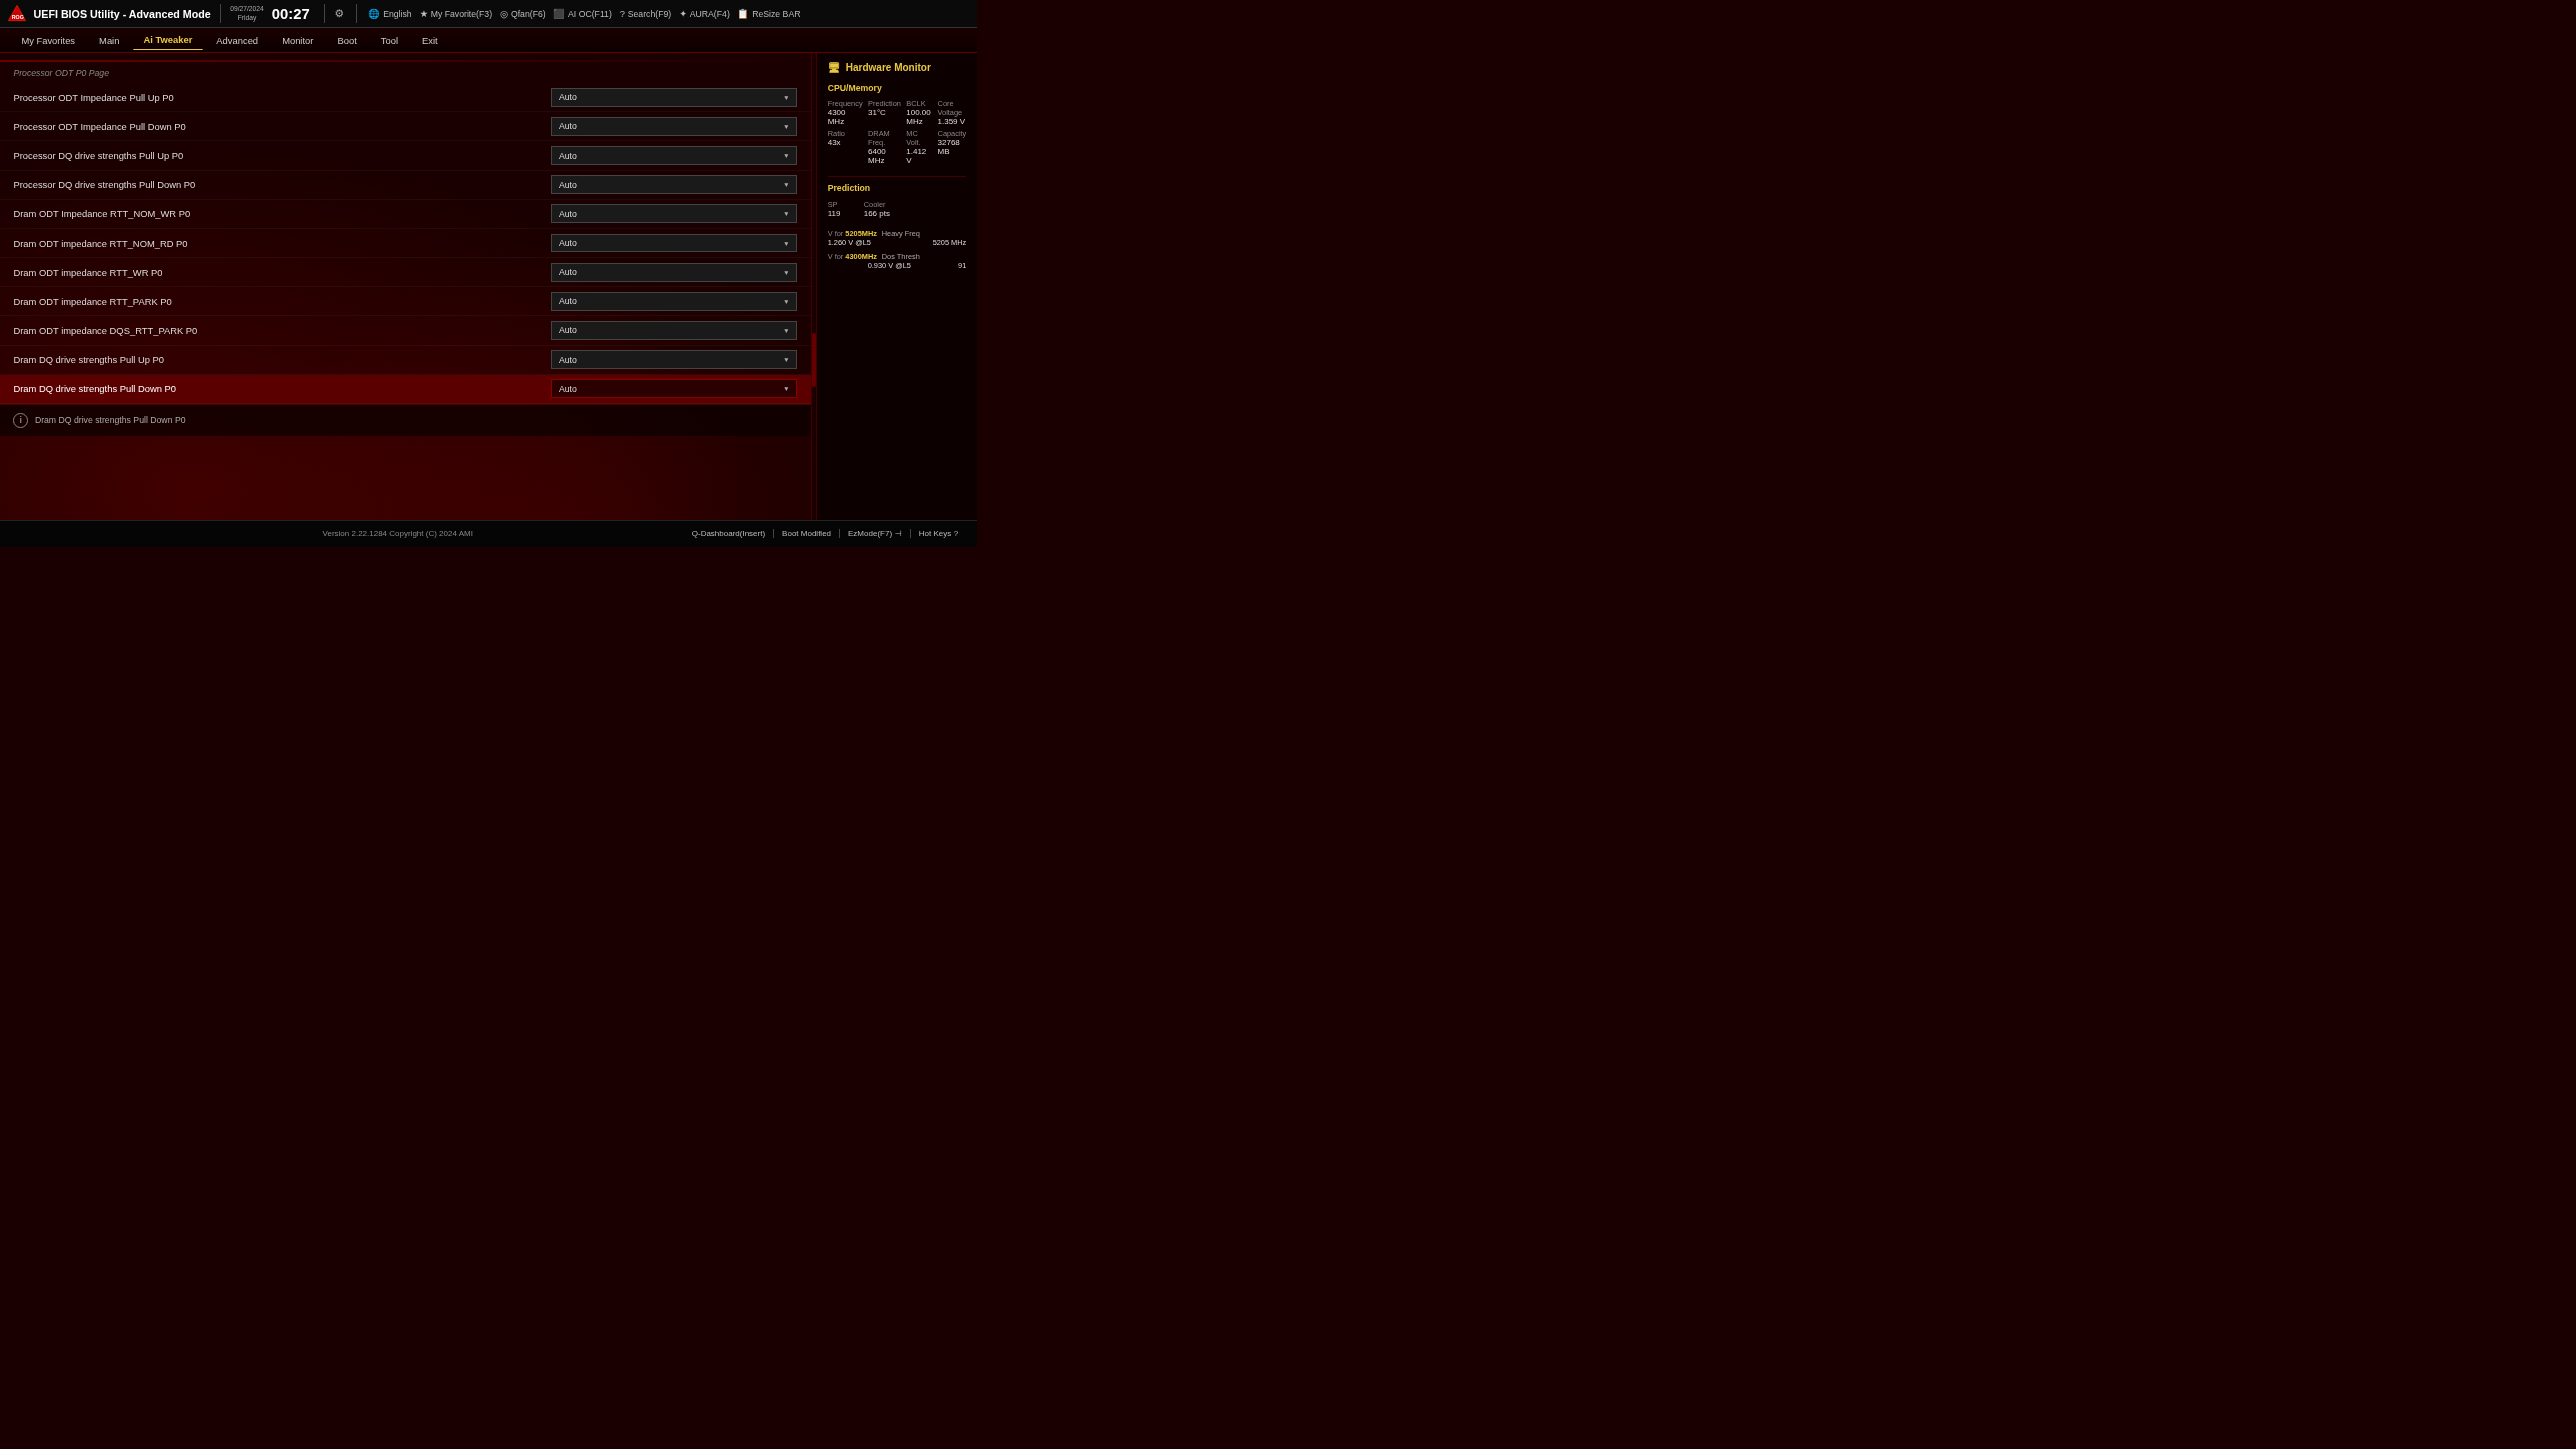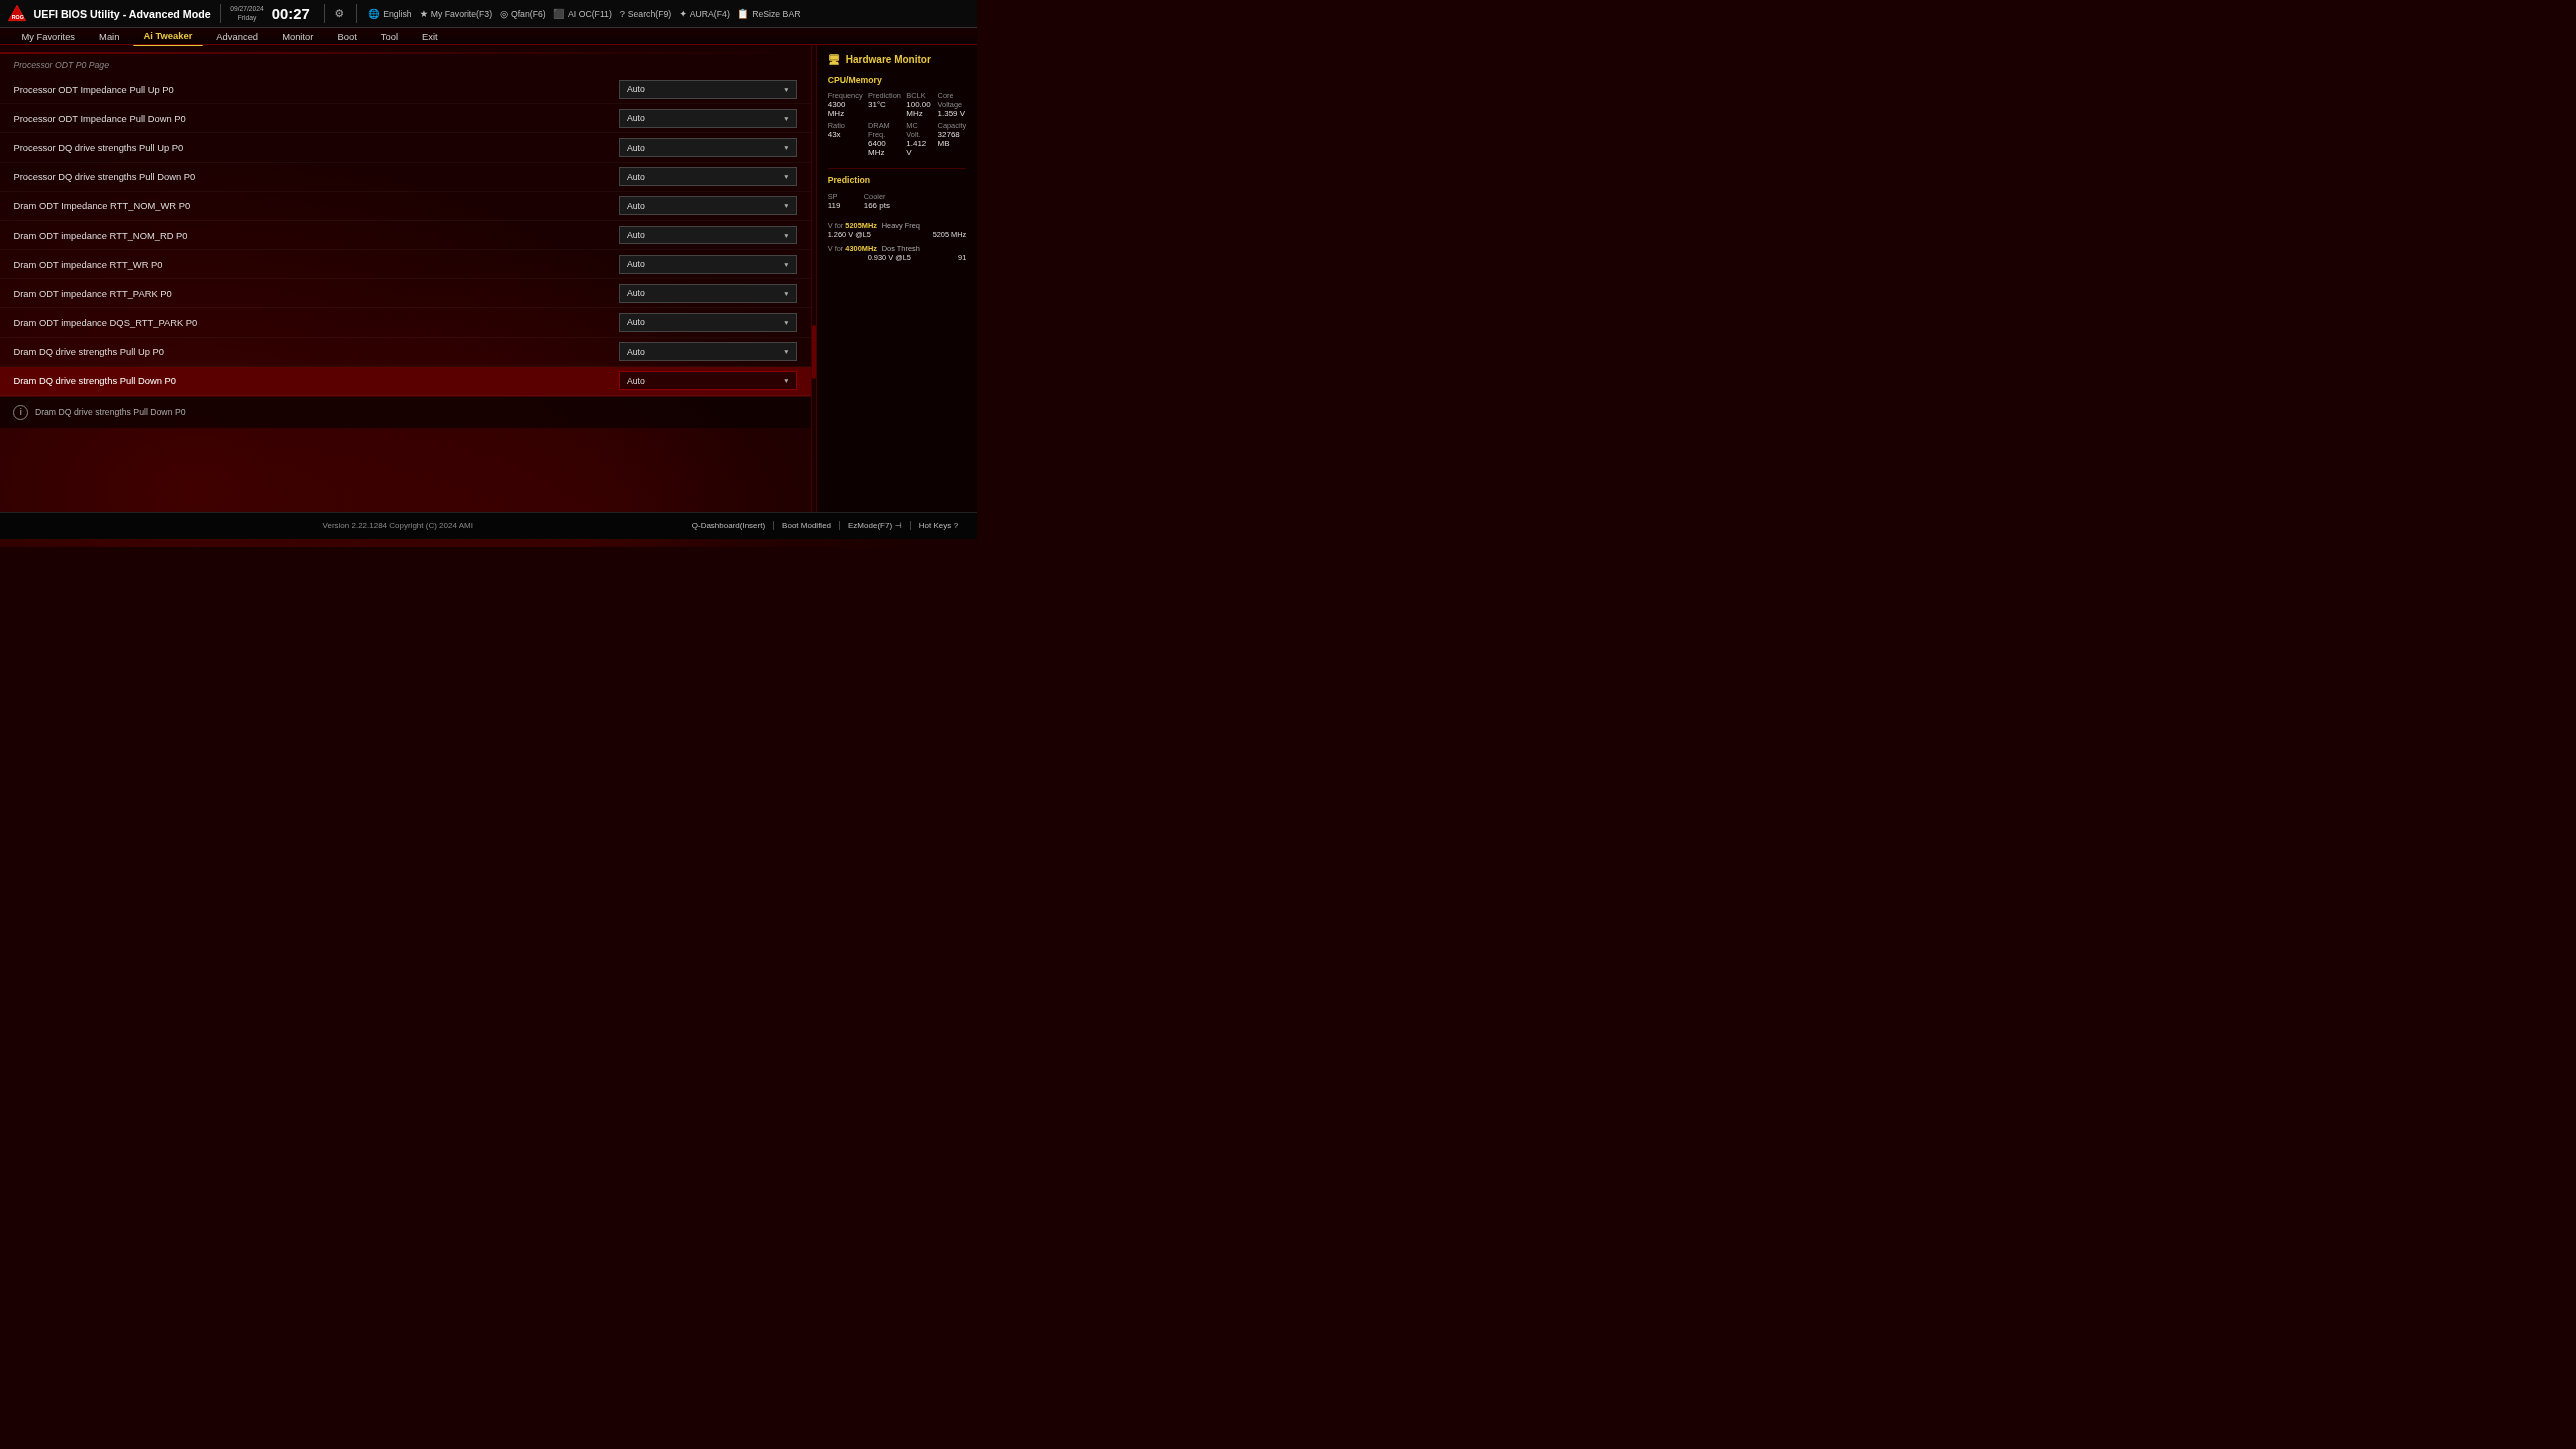--- a/index.html
+++ b/index.html
@@ -77,21 +77,21 @@
     }
 
     
     .navbar {
       position: relative;
       z-index: 10;
       background: linear-gradient(to bottom, #1a0000, #0d0000);
       border-bottom: 1.3px solid #600;
       display: flex;
       align-items: center;
-      height: 17px;
+      height: 25px;
       padding: 0 10.7px;
       gap: 2.7px;
     }
     .nav-item {
       padding: 4px 10.7px;
       color: #ccc;
       font-size: 9.4px;
       cursor: pointer;
       border-radius: 1.3px;
     }
@@ -139,21 +139,21 @@
     }
 
     .setting-label {
       flex: 1;
       color: #ddd;
       font-size: 9.4px;
     }
     .setting-row.selected .setting-label { color: #fff; }
 
     .setting-dropdown {
-      width: 178px;
+      width: 246px;
       display: flex;
       align-items: center;
       justify-content: space-between;
       background: #1a1a1a;
       border: 0.7px solid #444;
       padding: 3.4px 6.7px;
       color: #ddd;
       font-size: 8.7px;
       cursor: pointer;
     }

